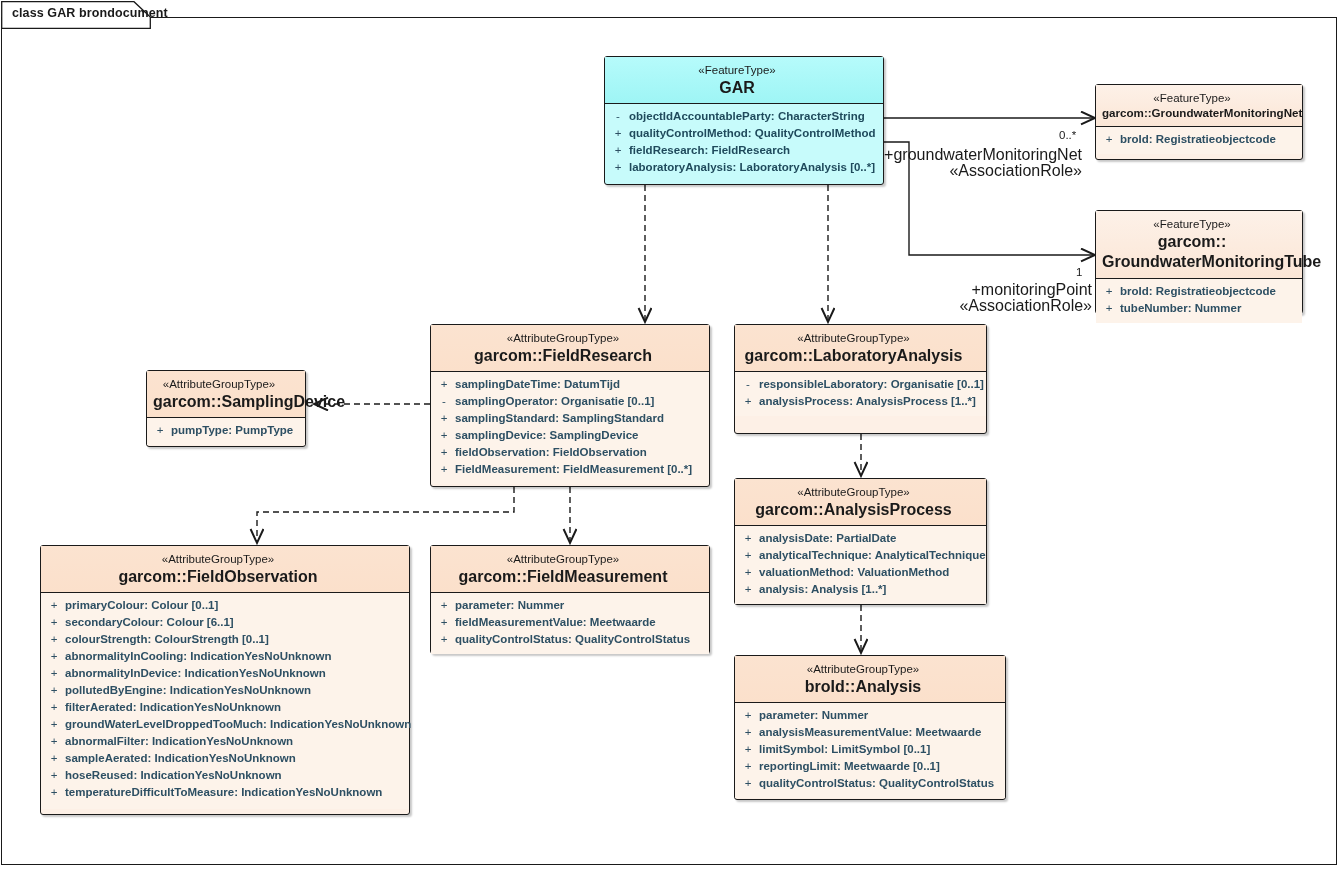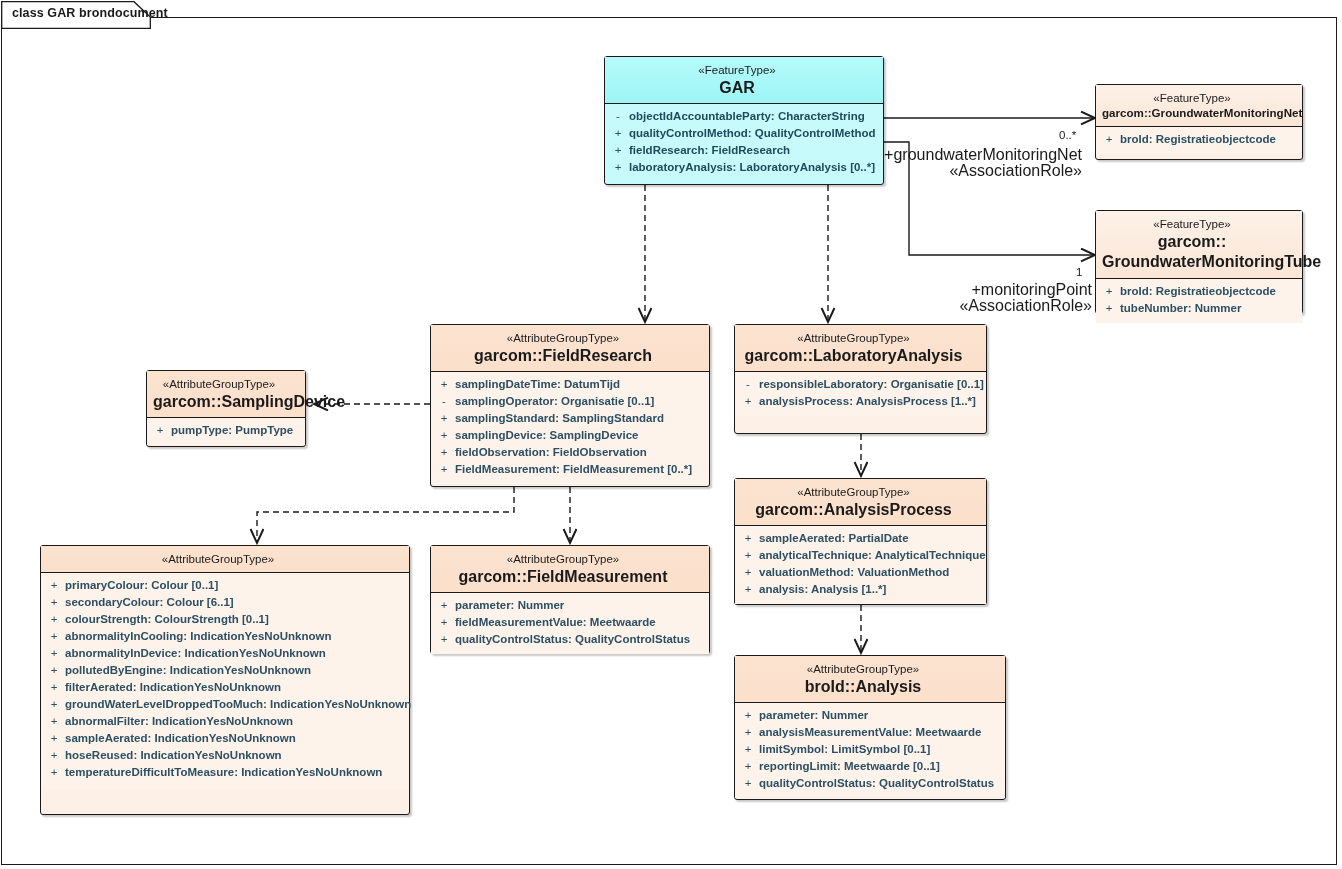--- a/index.html
+++ b/index.html
@@ -238,40 +238,41 @@
 
   <div class="box" style="left:734px;top:478px;width:253px;height:127px;">
     <div class="hdr tint-agt-hdr">
       <div class="stereo">«AttributeGroupType»</div>
       <div class="cname">garcom::AnalysisProcess</div>
     </div>
     <div class="sep"></div>
     <div class="attrs tint-agt-body">
       <div class="attr">
           <span class="vis">+</span>
-          <span class="txt">sampleAerated: PartialDate</span>
+          <span class="txt">analysisDate: PartialDate</span>
         </div>
       <div class="attr">
           <span class="vis">+</span>
           <span class="txt">analyticalTechnique: AnalyticalTechnique</span>
         </div>
       <div class="attr">
           <span class="vis">+</span>
           <span class="txt">valuationMethod: ValuationMethod</span>
         </div>
       <div class="attr">
           <span class="vis">+</span>
           <span class="txt">analysis: Analysis [1..*]</span>
         </div>
     </div>
   </div>
 
   <div class="box" style="left:40px;top:545px;width:370px;height:270px;">
     <div class="hdr tint-agt-hdr">
       <div class="stereo">«AttributeGroupType»</div>
+      <div class="cname">garcom::FieldObservation</div>
     </div>
     <div class="sep"></div>
     <div class="attrs tint-agt-body" style="padding-bottom:8px;">
       <div class="attr">
           <span class="vis">+</span>
           <span class="txt">primaryColour: Colour [0..1]</span>
         </div>
       <div class="attr">
           <span class="vis">+</span>
           <span class="txt">secondaryColour: Colour [6..1]</span>

